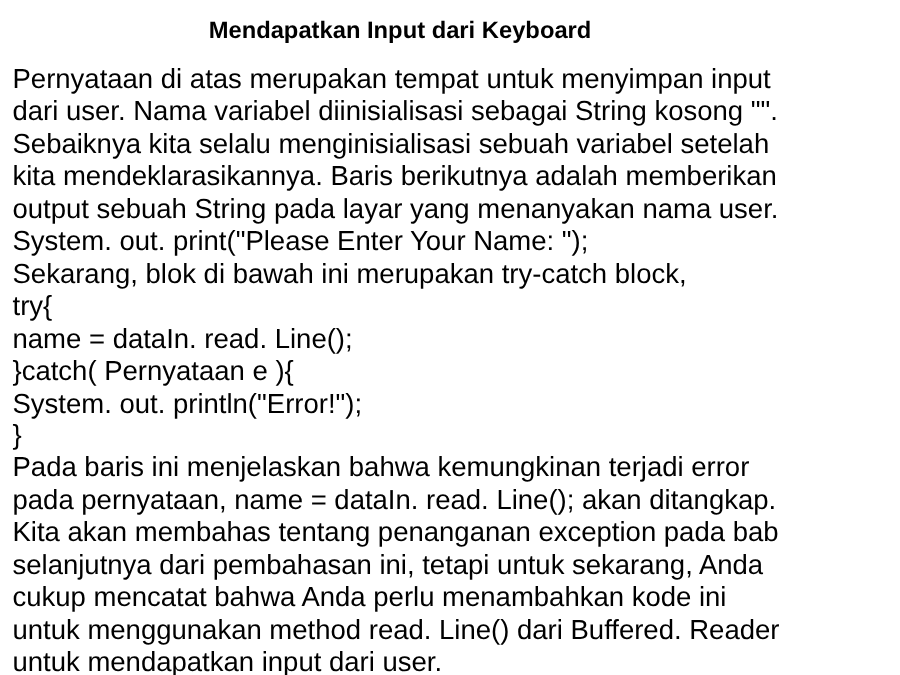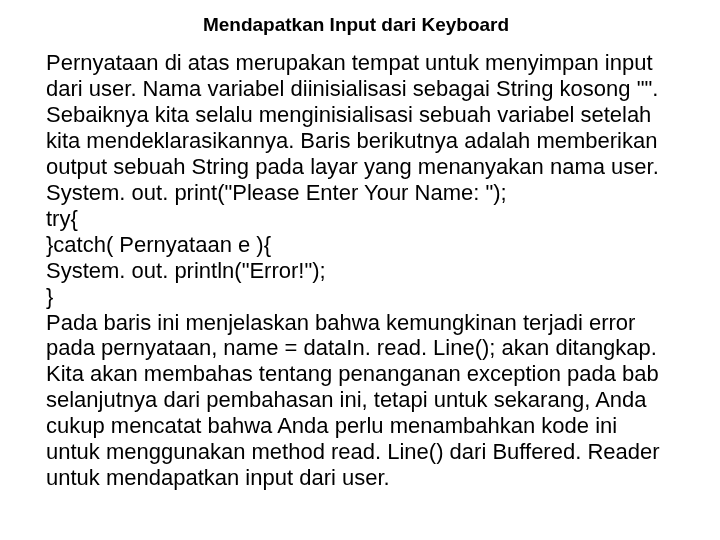--- a/index.html
+++ b/index.html
@@ -9,21 +9,20 @@
     height: 540px;
     background: #ffffff;
     font-family: Arial, Helvetica, sans-serif;
     color: #000000;
   }
   .page {
     box-sizing: border-box;
     width: 636px;
     height: 540px;
     padding: 14px 6px 10px 10px;
-    margin-left: 36px;
   }
   .title {
     font-size: 19px;
     font-weight: bold;
     text-align: center;
     margin: 0 0 14px 0;
   }
   .body {
     font-size: 22px;
     line-height: 1.18;
@@ -33,19 +32,21 @@
   }
 </style>
 </head>
 <body>
 
 <div class="page">
   <h1 class="title">Mendapatkan Input dari Keyboard</h1>
   <div class="body">
     <p>Pernyataan di atas merupakan tempat untuk menyimpan input dari user. Nama variabel diinisialisasi sebagai String kosong "". Sebaiknya kita selalu menginisialisasi sebuah variabel setelah kita mendeklarasikannya. Baris berikutnya adalah memberikan output sebuah String pada layar yang menanyakan nama user.</p>
     <p>System. out. print("Please Enter Your Name: ");</p>
+    <p>Sekarang, blok di bawah ini merupakan try-catch block,</p>
     <p>try{</p>
+    <p>name = dataIn. read. Line();</p>
     <p>}catch( Pernyataan e ){</p>
     <p>System. out. println("Error!");</p>
     <p>}</p>
     <p>Pada baris ini menjelaskan bahwa kemungkinan terjadi error pada pernyataan, name = dataIn. read. Line(); akan ditangkap. Kita akan membahas tentang penanganan exception pada bab selanjutnya dari pembahasan ini, tetapi untuk sekarang, Anda cukup mencatat bahwa Anda perlu menambahkan kode ini untuk menggunakan method read. Line() dari Buffered. Reader untuk mendapatkan input dari user.</p>
   </div>
 </div>
 
 </body></html>

